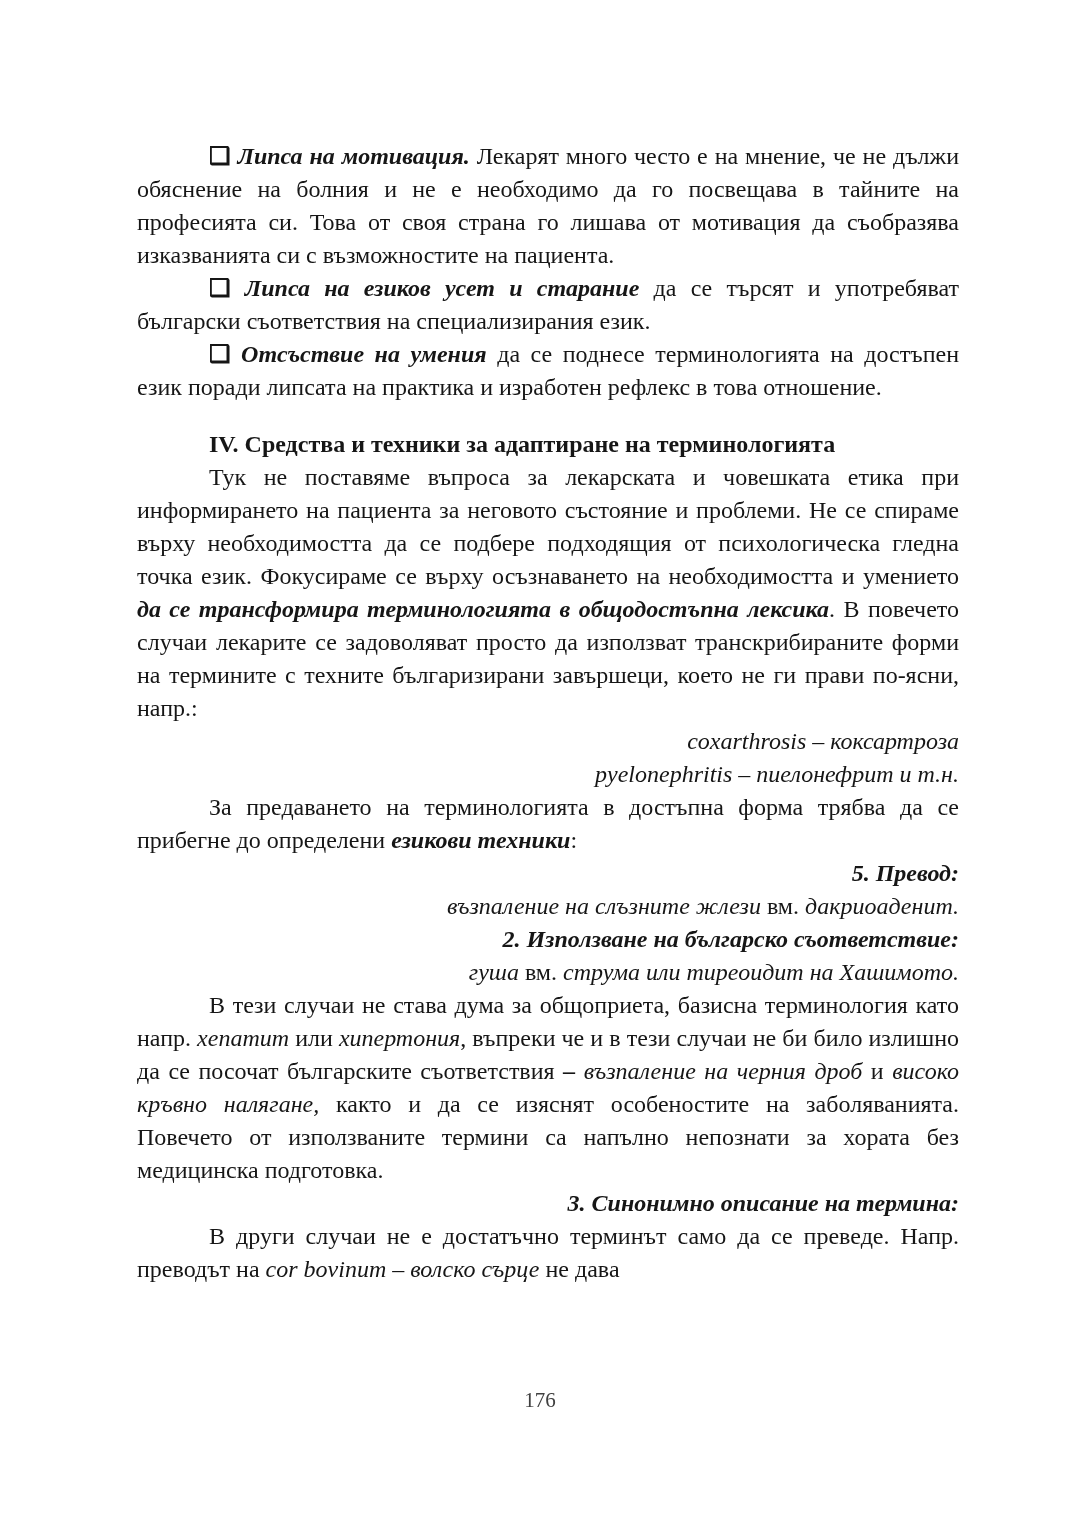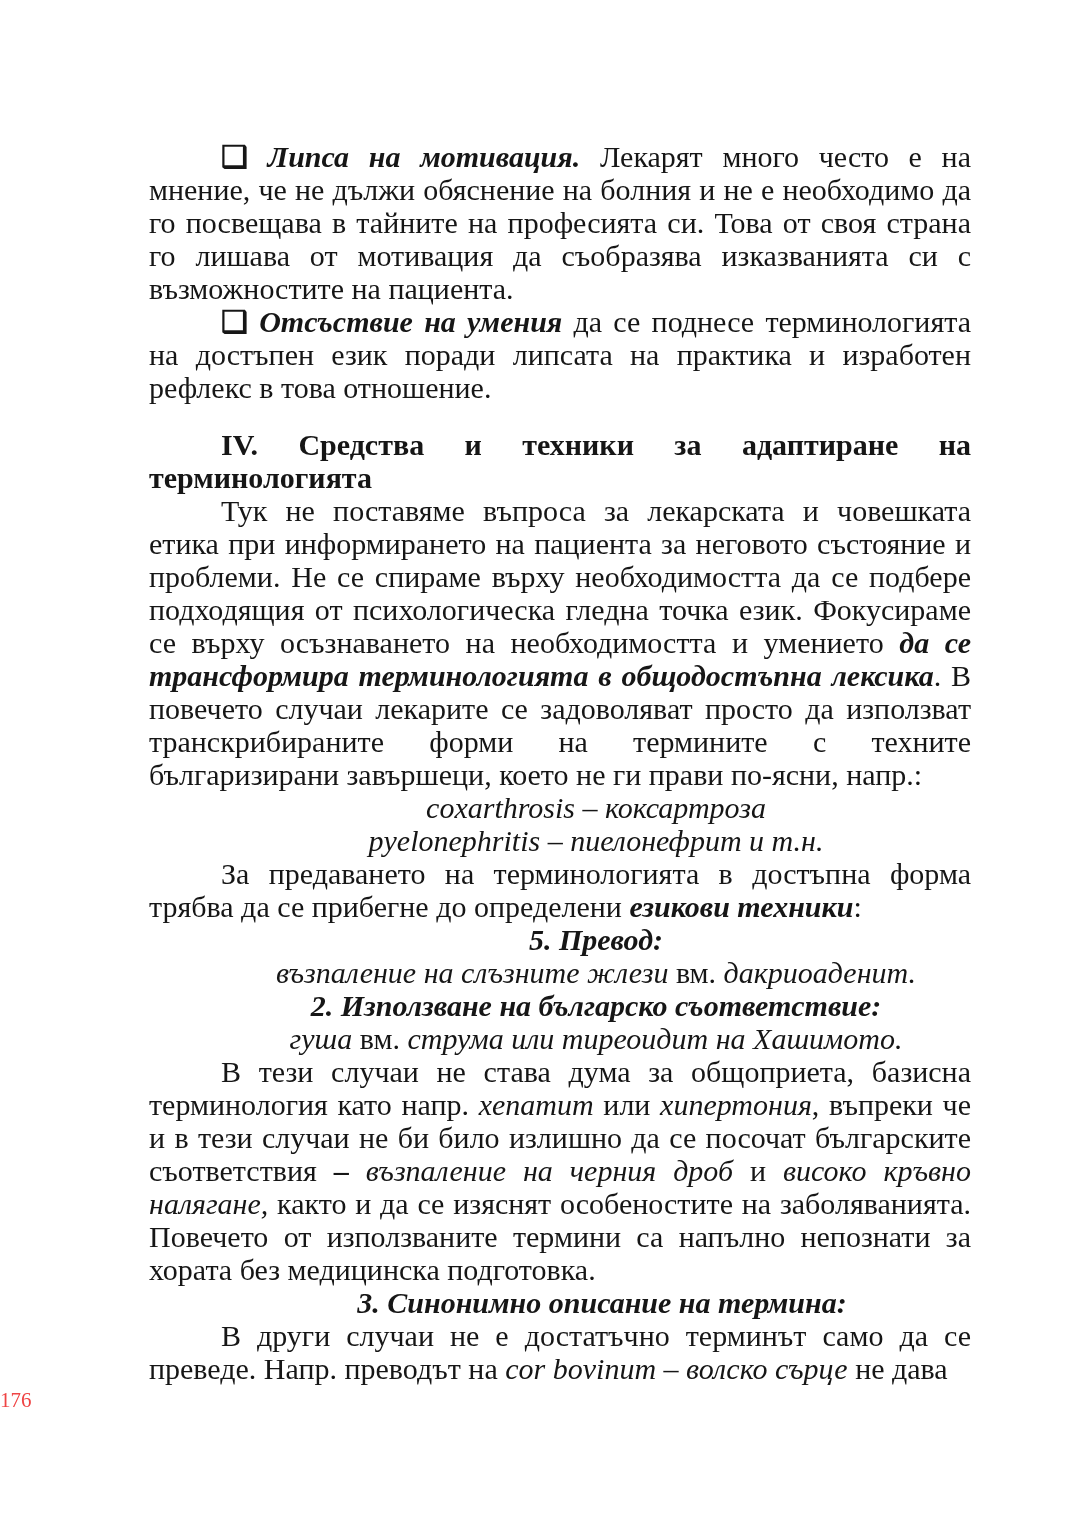--- a/index.html
+++ b/index.html
@@ -11,57 +11,58 @@
     position: relative;
     width: 1080px;
     height: 1530px;
     background: #ffffff;
     font-family: "Liberation Serif", "DejaVu Serif", serif;
     color: #161616;
     overflow: hidden;
   }
   .text-block {
     position: absolute;
-    left: 149px;
+    left: 137px;
     top: 140px;
     width: 822px;
-    font-size: 30px;
+    font-size: 24px;
     line-height: 33px;
   }
   .para {
     margin: 0;
     padding: 0;
     text-align: justify;
     text-indent: 72px;
   }
   .para.heading {
     font-weight: bold;
     margin-top: 24px;
   }
   .para.example {
-    text-align: center;
+    text-align: right;
     font-family: Liberation Serif, serif;
   }
   .page-number {
     position: absolute;
     top: 1388px;
     left: 0;
     width: 100%;
-    text-align: left;
+    text-align: center;
     font-size: 21px;
     font-family: "Liberation Serif", "DejaVu Serif", serif;
-    color: #ef4444;
+    color: #404040;
   }
 </style>
 </head>
 <body>
 
 <div class="page">
   <div class="text-block" id="content">
       <p class="para body"><span style="font-weight: bold;">❑ </span><span style="font-weight: bold; font-style: italic;">Липса на мотивация.</span><span> Лекарят много често е на мнение, че не дължи обяснение на болния и не е необходимо да го посвещава в тайните на професията си. Това от своя страна го лишава от мотивация да съобразява изказванията си с възможностите на пациента.</span></p>
+      <p class="para body"><span style="font-weight: bold;">❑ </span><span style="font-weight: bold; font-style: italic;">Липса на езиков усет и старание</span><span> да се търсят и употребяват български съответствия на специализирания език.</span></p>
       <p class="para body"><span style="font-weight: bold;">❑ </span><span style="font-weight: bold; font-style: italic;">Отсъствие на умения</span><span> да се поднесе терминологията на достъпен език поради липсата на практика и изработен рефлекс в това отношение.</span></p>
       <p class="para heading"><span style="font-weight: bold; font-family: Liberation Serif, serif;">IV. Средства и техники за адаптиране на терминологията</span></p>
       <p class="para body"><span>Тук не поставяме въпроса за лекарската и човешката етика при информирането на пациента за неговото състояние и проблеми. Не се спираме върху необходимостта да се подбере подходящия от психологическа гледна точка език. Фокусираме се върху осъзнаването на необходимостта и умението </span><span style="font-weight: bold; font-style: italic;">да се трансформира терминологията в общодостъпна лексика</span><span>. В повечето случаи лекарите се задоволяват просто да използват транскрибираните форми на термините с техните българизирани завършеци, което не ги прави по-ясни, напр.:</span></p>
       <p class="para example"><span style="font-style: italic;">coxarthrosis – коксартроза</span></p>
       <p class="para example"><span style="font-style: italic;">pyelonephritis – пиелонефрит и т.н.</span></p>
       <p class="para body"><span>За предаването на терминологията в достъпна форма трябва да се прибегне до определени </span><span style="font-weight: bold; font-style: italic;">езикови техники</span><span>:</span></p>
       <p class="para example"><span style="font-weight: bold; font-style: italic;">5. Превод:</span></p>
       <p class="para example"><span style="font-style: italic;">възпаление на слъзните жлези</span><span> вм. </span><span style="font-style: italic;">дакриоаденит.</span></p>
       <p class="para example"><span style="font-weight: bold; font-style: italic; margin-top: 40px;">2. Използване на българско съответствие:</span></p>
       <p class="para example"><span style="font-style: italic;">гуша</span><span> вм. </span><span style="font-style: italic;">струма или тиреоидит на Хашимото.</span></p>

